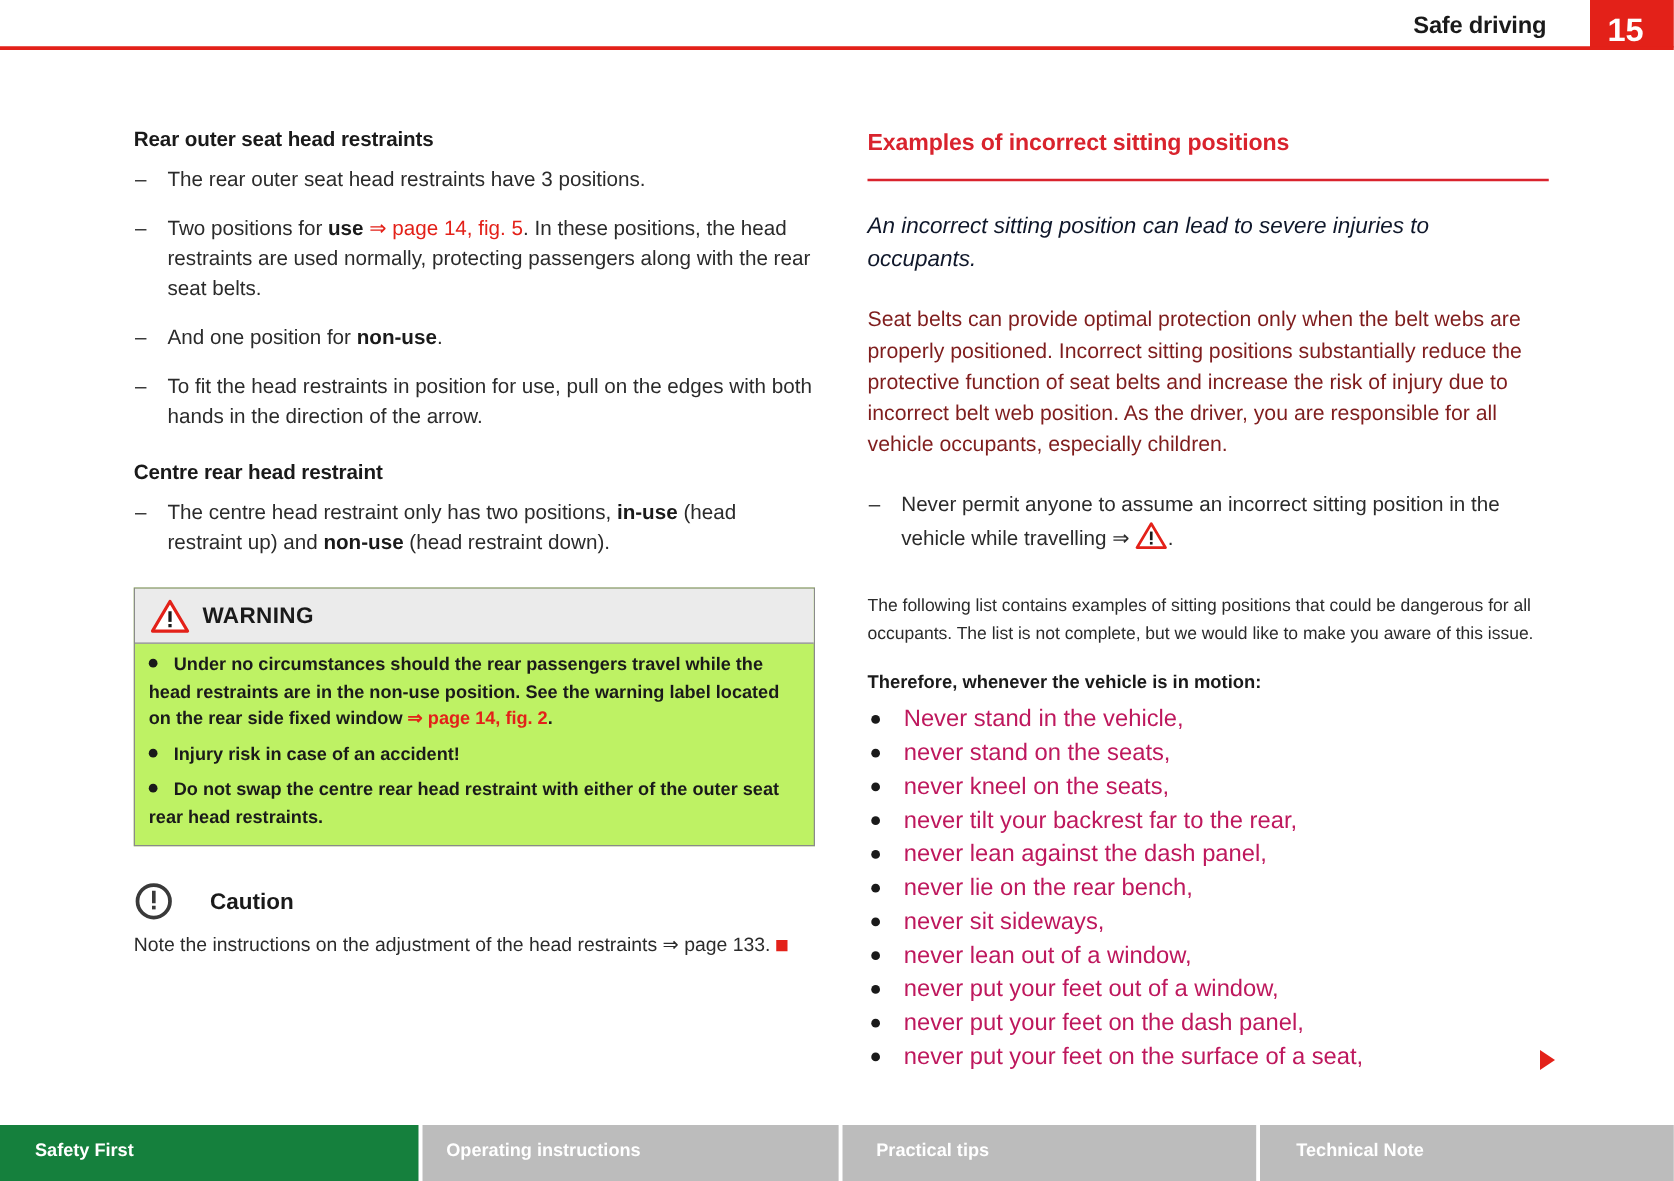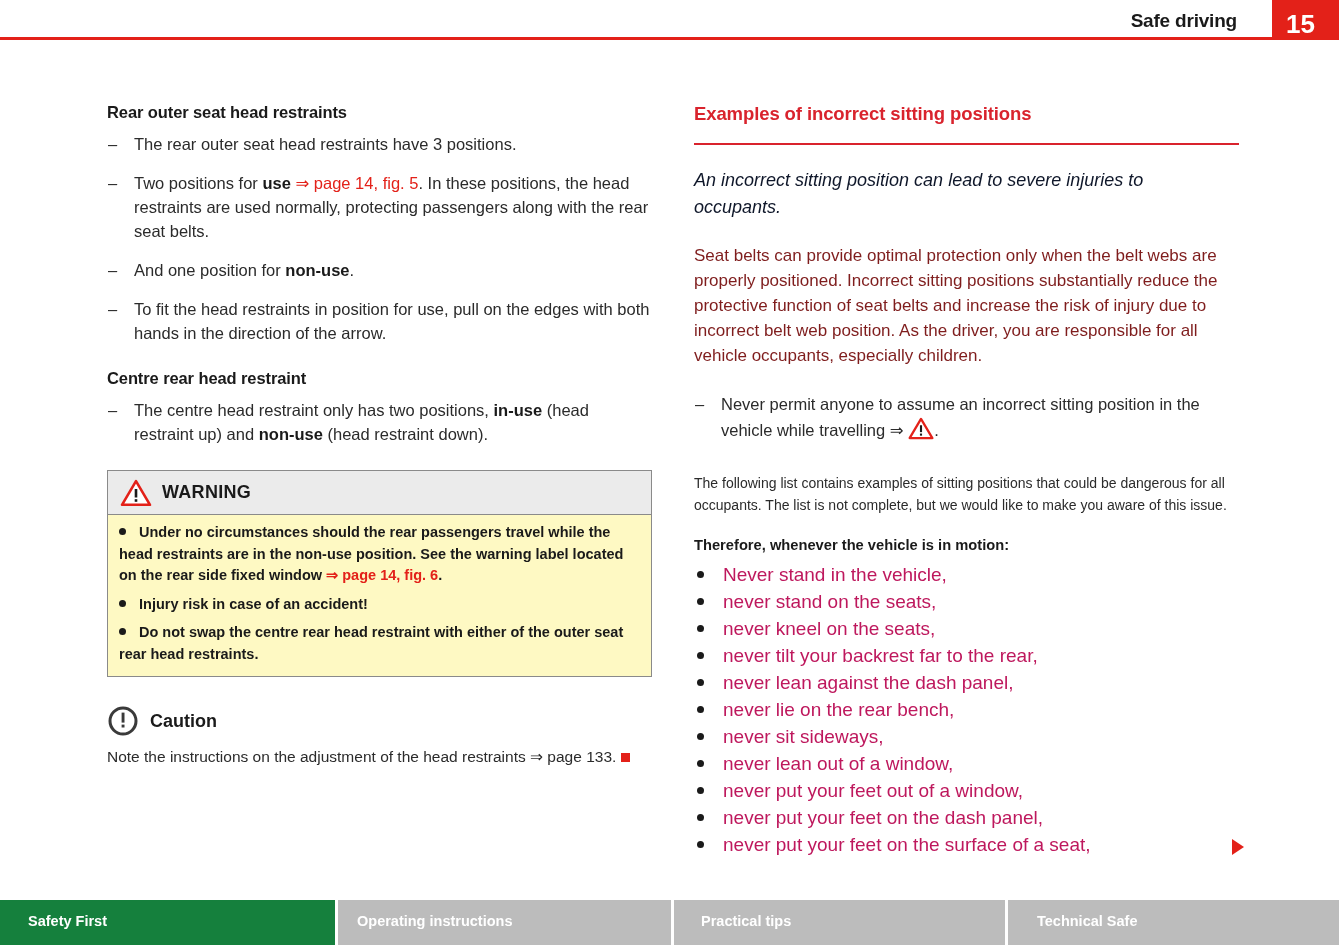--- a/index.html
+++ b/index.html
@@ -100,21 +100,21 @@
   }
   b, .bold { font-weight: bold; color: #1a1a1a; }
   .xref { color: #e32119; font-weight: normal; }
   .xref-b { color: #e32119; font-weight: bold; }
 
   
   .warn-box {
     border: 1px solid #8a8a8a;
     margin-top: 24px;
     width: 543px;
-    background: #fef9c3;
+    background: #bef264;
   }
   .warn-head {
     background: #ebebeb;
     border-bottom: 1px solid #8a8a8a;
     height: 44px;
     display: flex;
     align-items: center;
     padding-left: 12px;
     box-sizing: border-box;
   }
@@ -144,21 +144,21 @@
     margin-right: 13px;
     vertical-align: 2px;
   }
 
   
   .caution-wrap { margin-top: 28px; }
   .caution-head { display: flex; align-items: center; }
   .caution-label {
     font-size: 18px;
     font-weight: bold;
-    margin-left: 11px;
+    margin-left: 29px;
     color: #1a1a1a;
   }
   .caution-text {
     font-size: 15.5px;
     line-height: 22px;
     margin-top: 9px;
     color: #2b2b2b;
   }
   .endmark {
     display: inline-block;
@@ -305,21 +305,21 @@
       <span class="inline-svg">
         <svg width="32" height="28" viewBox="0 0 32 28">
           <path d="M16 2.2 L30 25.8 L2 25.8 Z" fill="#ffffff" stroke="#e32119" stroke-width="2.6" stroke-linejoin="round"></path>
           <rect x="14.7" y="10" width="2.6" height="8.5" fill="#1a1a1a"></rect>
           <rect x="14.7" y="20.2" width="2.6" height="2.6" fill="#1a1a1a"></rect>
         </svg>
       </span>
       <span class="warn-head-label">WARNING</span>
     </div>
     <div class="warn-body" id="warn-body">
-        <div class="warn-item"><span class="warn-bullet"></span><span>Under no circumstances should the rear passengers travel while the head restraints are in the non-use position. See the warning label located on the rear side fixed window </span><span class="xref-b">⇒ page 14, fig. 6</span><span>.</span></div>
+        <div class="warn-item"><span class="warn-bullet"></span><span>Under no circumstances should the rear passengers travel while the head restraints are in the non-use position. See the warning label located on the rear side fixed window </span><span class="xref-b">⇒ page 14, fig. 2</span><span>.</span></div>
         <div class="warn-item"><span class="warn-bullet"></span><span>Injury risk in case of an accident!</span></div>
         <div class="warn-item"><span class="warn-bullet"></span><span>Do not swap the centre rear head restraint with either of the outer seat rear head restraints.</span></div>
       </div>
   </div>
 
   <div class="caution-wrap">
     <div class="caution-head">
       <span class="inline-svg">
         <svg width="32" height="32" viewBox="0 0 32 32">
           <circle cx="16" cy="16" r="13" fill="#ffffff" stroke="#3a3a3a" stroke-width="3"></circle>
@@ -369,14 +369,14 @@
       <li><span class="bdot"></span><span>never put your feet on the surface of a seat,</span></li>
     </ul>
 
   <div class="next-arrow"></div>
 </div>
 
 <div class="footer" id="footer">
     <div class="ftab t1 active"><span>Safety First</span></div>
     <div class="ftab t2 sep"><span>Operating instructions</span></div>
     <div class="ftab t3 sep"><span>Practical tips</span></div>
-    <div class="ftab t4 sep"><span>Technical Safe</span></div>
+    <div class="ftab t4 sep"><span>Technical Note</span></div>
   </div>
 
 </body></html>

